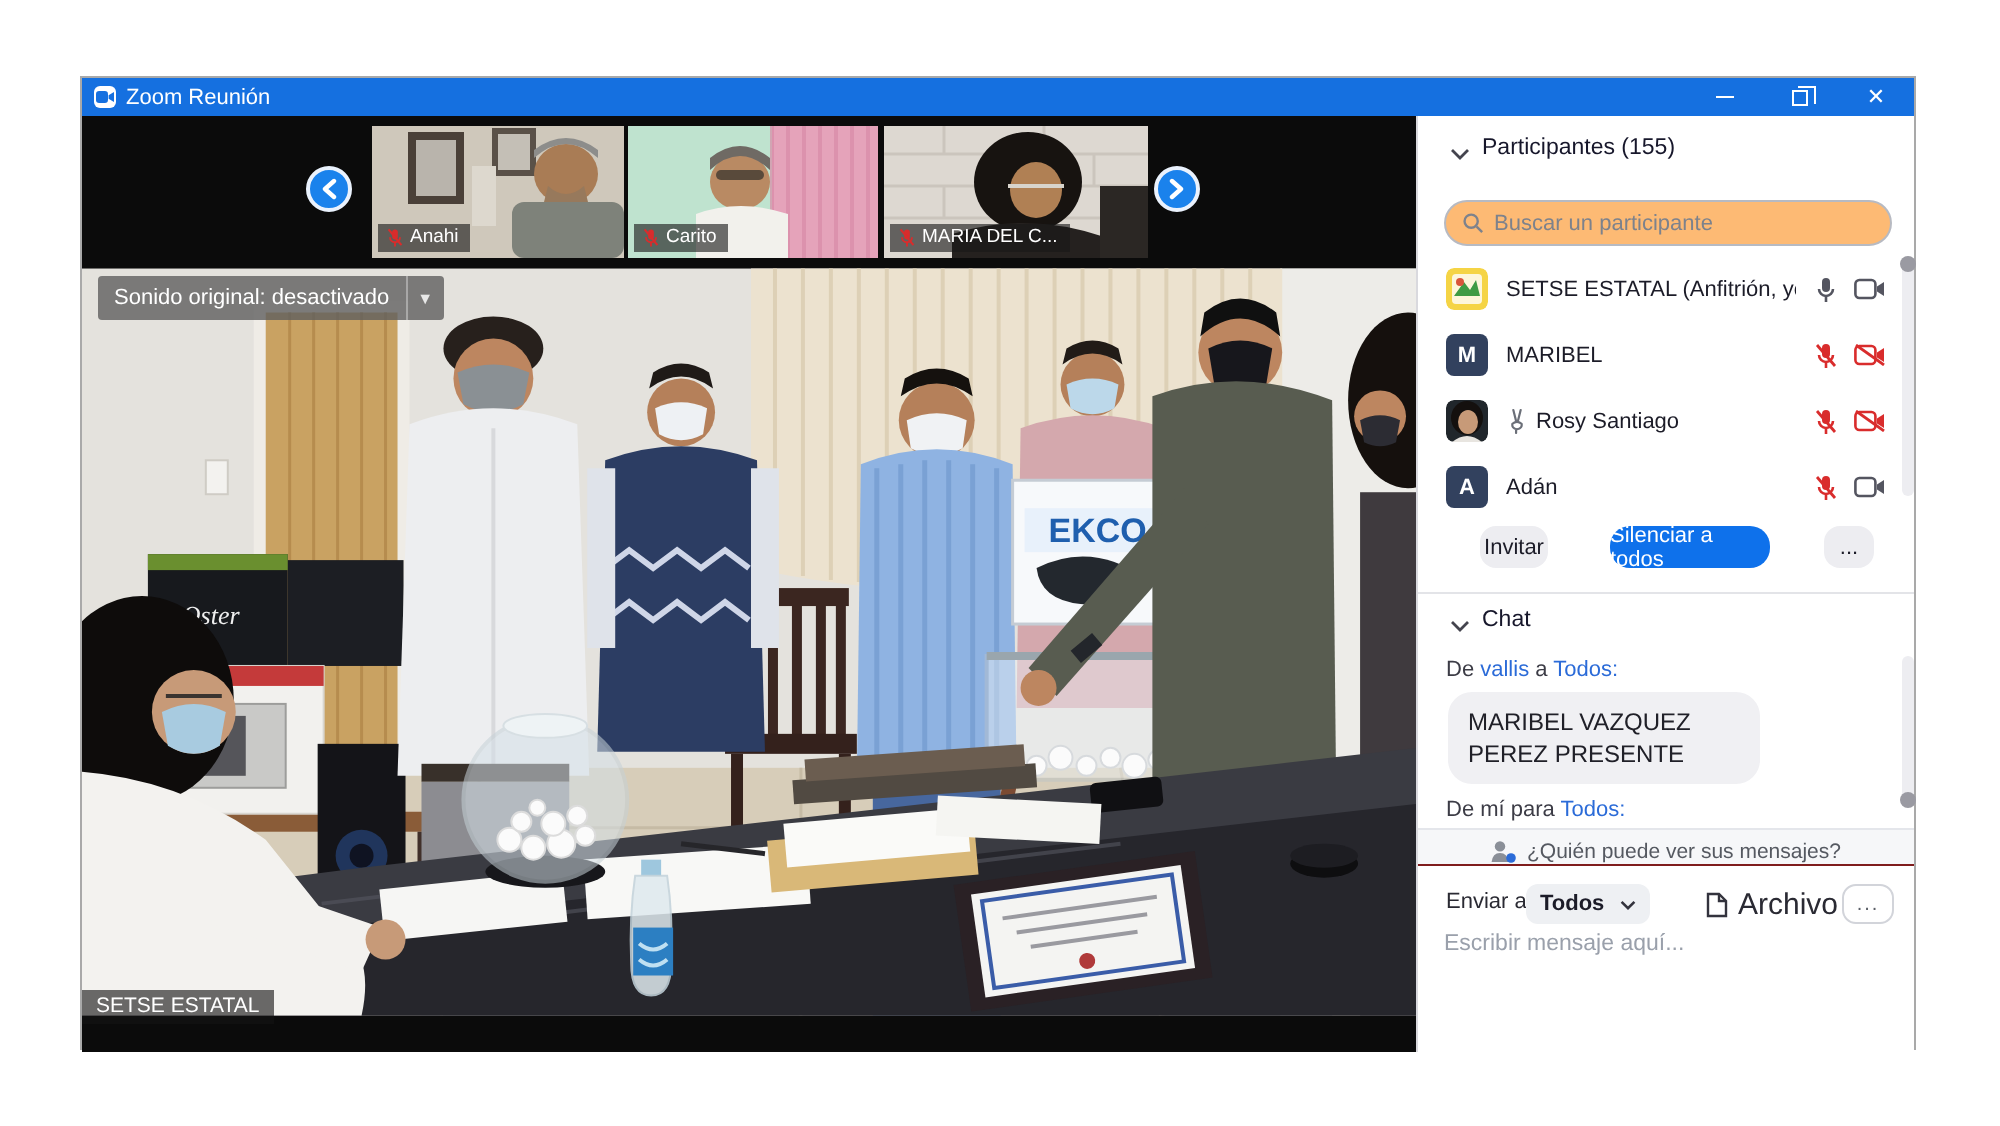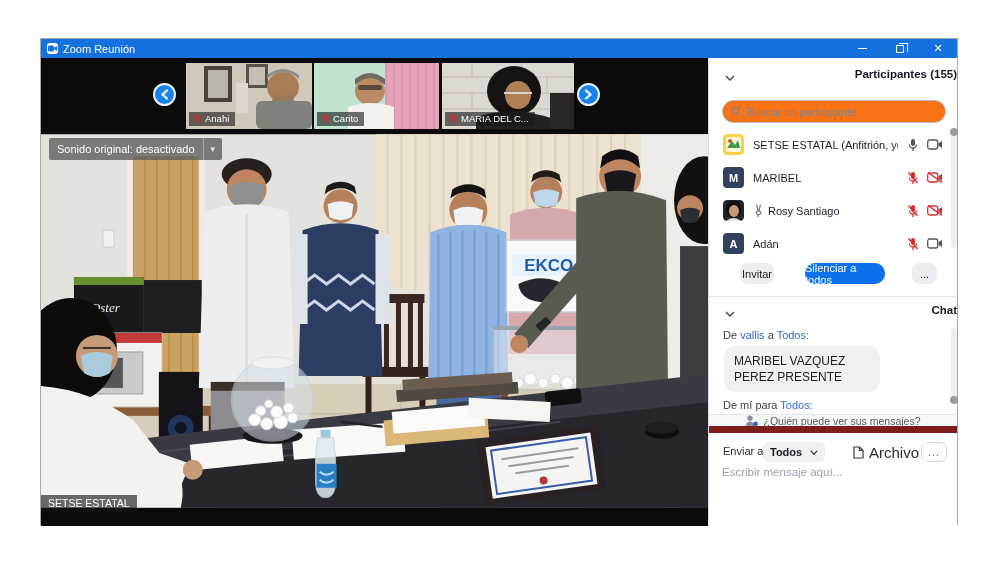--- a/index.html
+++ b/index.html
@@ -21,38 +21,38 @@
   .thumb svg { display:block; }
   .name-chip { position:absolute; left:3px; bottom:3px; display:flex; align-items:center; gap:3px; background:rgba(25,25,25,.62); color:#fff; font-size:9.5px; padding:1px 6px 2px 4px; }
   .nav-circle { position:absolute; top:25px; width:23px; height:23px; border-radius:50%; background:#1a82ec; border:2px solid #eaf2fd; display:flex; align-items:center; justify-content:center; }
   .main-video { position:absolute; left:0; top:76px; width:668px; height:374px; background:#151515; }
   .sound-btn { position:absolute; left:8px; top:80px; height:22px; display:flex; align-items:stretch; background:rgba(95,95,95,.8); border-radius:2px; overflow:hidden; }
   .sound-label { color:#fff; font-size:11px; display:flex; align-items:center; padding:0 8px; }
   .sound-drop { width:19px; display:flex; align-items:center; justify-content:center; border-left:1px solid rgba(255,255,255,.35); color:#e8e8e8; font-size:8px; }
   .speaker-chip { position:absolute; left:0; top:437px; background:rgba(20,20,20,.62); color:#fff; font-size:10.5px; padding:2px 7px 3px 7px; }
   
   .panel { position:absolute; right:0; top:19px; width:249px; height:468px; background:#fff; border-left:1px solid #d9d9de; }
-  .sect-head { position:absolute; left:0; width:100%; text-align:right; font-weight:bold; font-size:11.5px; color:#17172b;padding-left:32px; }
+  .sect-head { position:absolute; left:0; width:100%; text-align:left; font-weight:normal; font-size:11.5px; color:#17172b;padding-left:32px; }
   .chev { position:absolute; left:16px; top:3px; }
-  .search-wrap { position:absolute; left:13px; top:42px; width:224px; height:23px; border:1px solid #b7bac2; border-radius:12px; background:#f97316; display:flex; align-items:center; padding:0 8px; gap:5px; }
+  .search-wrap { position:absolute; left:13px; top:42px; width:224px; height:23px; border:1px solid #b7bac2; border-radius:12px; background:#fdba74; display:flex; align-items:center; padding:0 8px; gap:5px; }
   .search-wrap input { border:none; outline:none; flex:1; font-size:11px; color:#333; font-family:"Liberation Sans",sans-serif; background:transparent; }
   .search-wrap input::placeholder { color:#7d828c; }
   .p-row { position:absolute; left:0; width:100%; height:33px; display:flex; align-items:center; padding:0 14px; gap:9px; }
   .avatar { width:21px; height:21px; border-radius:4px; flex:none; display:flex; align-items:center; justify-content:center; font-size:11px; font-weight:bold; color:#fff; overflow:hidden; }
   .avatar.letter { background:#32415e; }
   .p-name { font-size:11px; color:#1c1c28; flex:1; white-space:nowrap; overflow:hidden; display:flex; align-items:center; gap:4px; }
   .p-icons { display:flex; gap:8px; align-items:center; }
   .btn-row { position:absolute; top:205px; left:0; width:100%; height:24px; }
   .pill { position:absolute; height:21px; border-radius:8px; font-size:11px; display:flex; align-items:center; justify-content:center; background:#ededf1; color:#1c1c28; }
   .pill.blue { background:#0e71eb; color:#fff; border-radius:10px; }
   .divider { position:absolute; left:0; top:238px; width:100%; height:1px; background:#e3e4e8; }
   .meta-line { position:absolute; left:14px; font-size:11px; color:#3c3c46; }
   .meta-line .lnk { color:#2b6bd8; }
   .bubble { position:absolute; left:15px; top:288px; width:156px; background:#f0f0f3; border-radius:12px; padding:7px 10px; font-size:12px; color:#202028; line-height:1.35; }
-  .notice-bar { position:absolute; left:0; top:356px; width:100%; height:19px; background:#f6f7f9; border-top:1px solid #e4e6eb; border-bottom:7px solid #7f1d1d; display:flex; align-items:flex-start; justify-content:center; gap:5px; font-size:10.5px; color:#555961; }
+  .notice-bar { position:absolute; left:0; top:356px; width:100%; height:19px; background:#f6f7f9; border-top:1px solid #e4e6eb; border-bottom:1px solid #7f1d1d; display:flex; align-items:flex-end; justify-content:center; gap:5px; font-size:10.5px; color:#555961; }
   .send-row { position:absolute; left:0; top:384px; width:100%; height:21px; font-size:11px; color:#2a2a33; }
   .sendto-pill { position:absolute; left:54px; top:0; height:20px; padding:0 7px; background:#eef0f3; border-radius:6px; display:flex; align-items:center; gap:8px; font-size:11px; color:#1c1c28; font-weight:bold; }
   .file-btn { position:absolute; left:144px; top:0; height:20px; display:flex; align-items:center; gap:5px; font-size:15px; color:#2a2a33; }
   .more-outline { position:absolute; left:212px; top:0; width:26px; height:20px; border:1px solid #d2d4da; border-radius:7px; display:flex; align-items:center; justify-content:center; color:#5a5e66; font-size:10px; letter-spacing:1px; }
   .msg-input { position:absolute; left:13px; top:408px; width:224px; border:none; outline:none; font-size:11.5px; color:#333; font-family:"Liberation Sans",sans-serif; background:transparent; }
   .msg-input::placeholder { color:#9aa0ab; }
   .scroll-track { position:absolute; left:242px; width:6px; border-radius:3px; background:#ededf1; }
   .scroll-thumb { position:absolute; left:-1px; width:8px; height:8px; border-radius:50%; background:#9a9aa2; }
 </style>
 </head>

